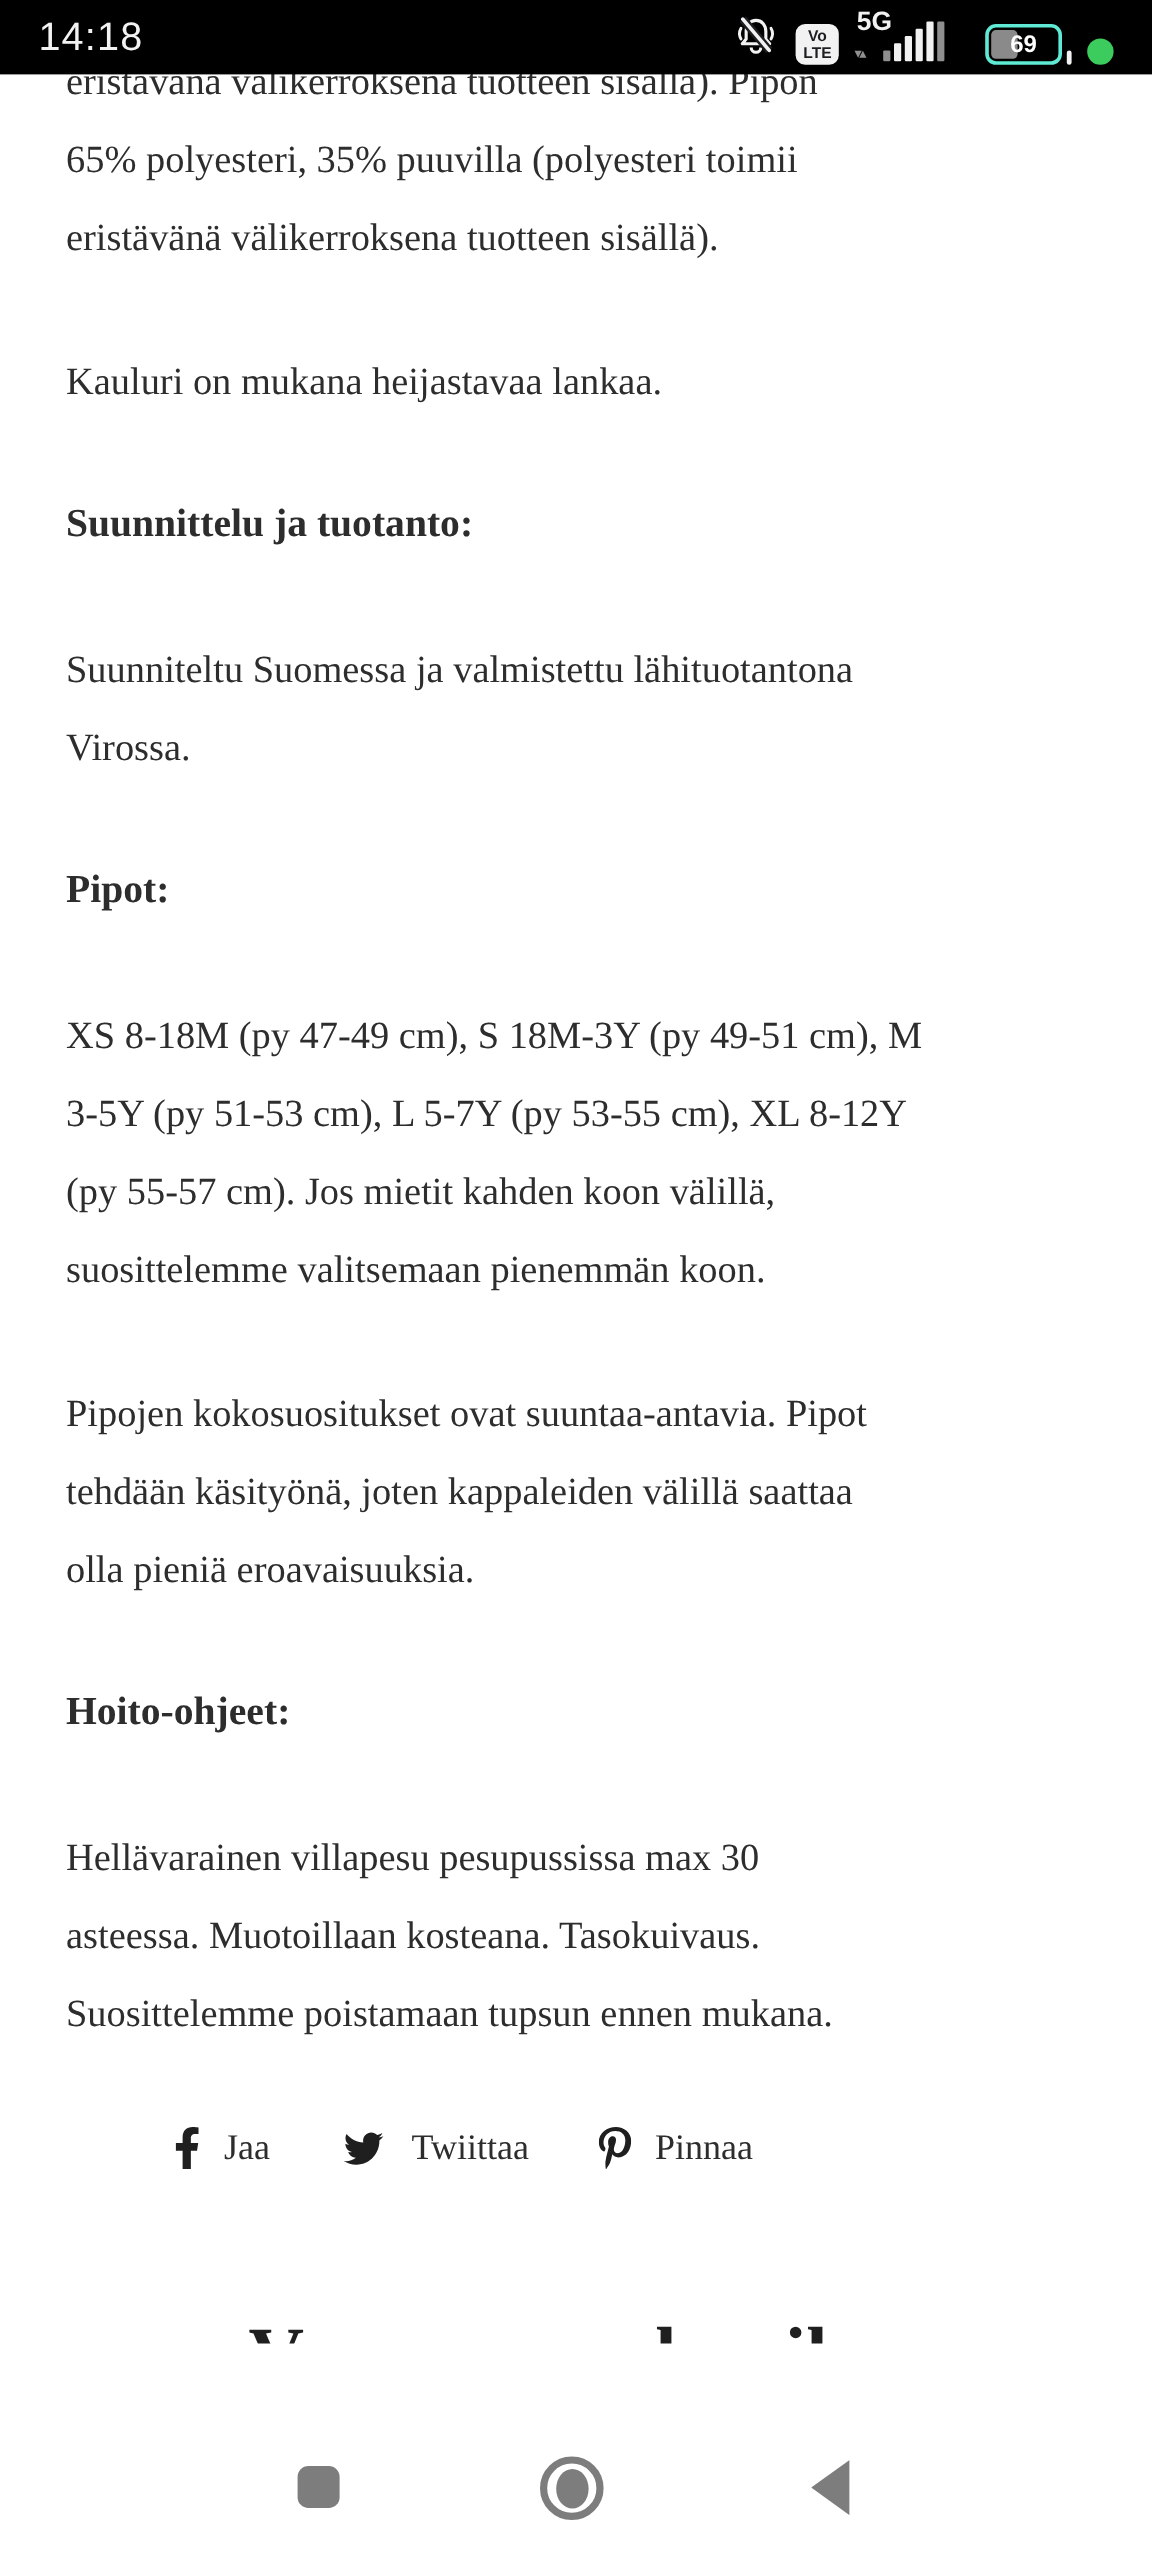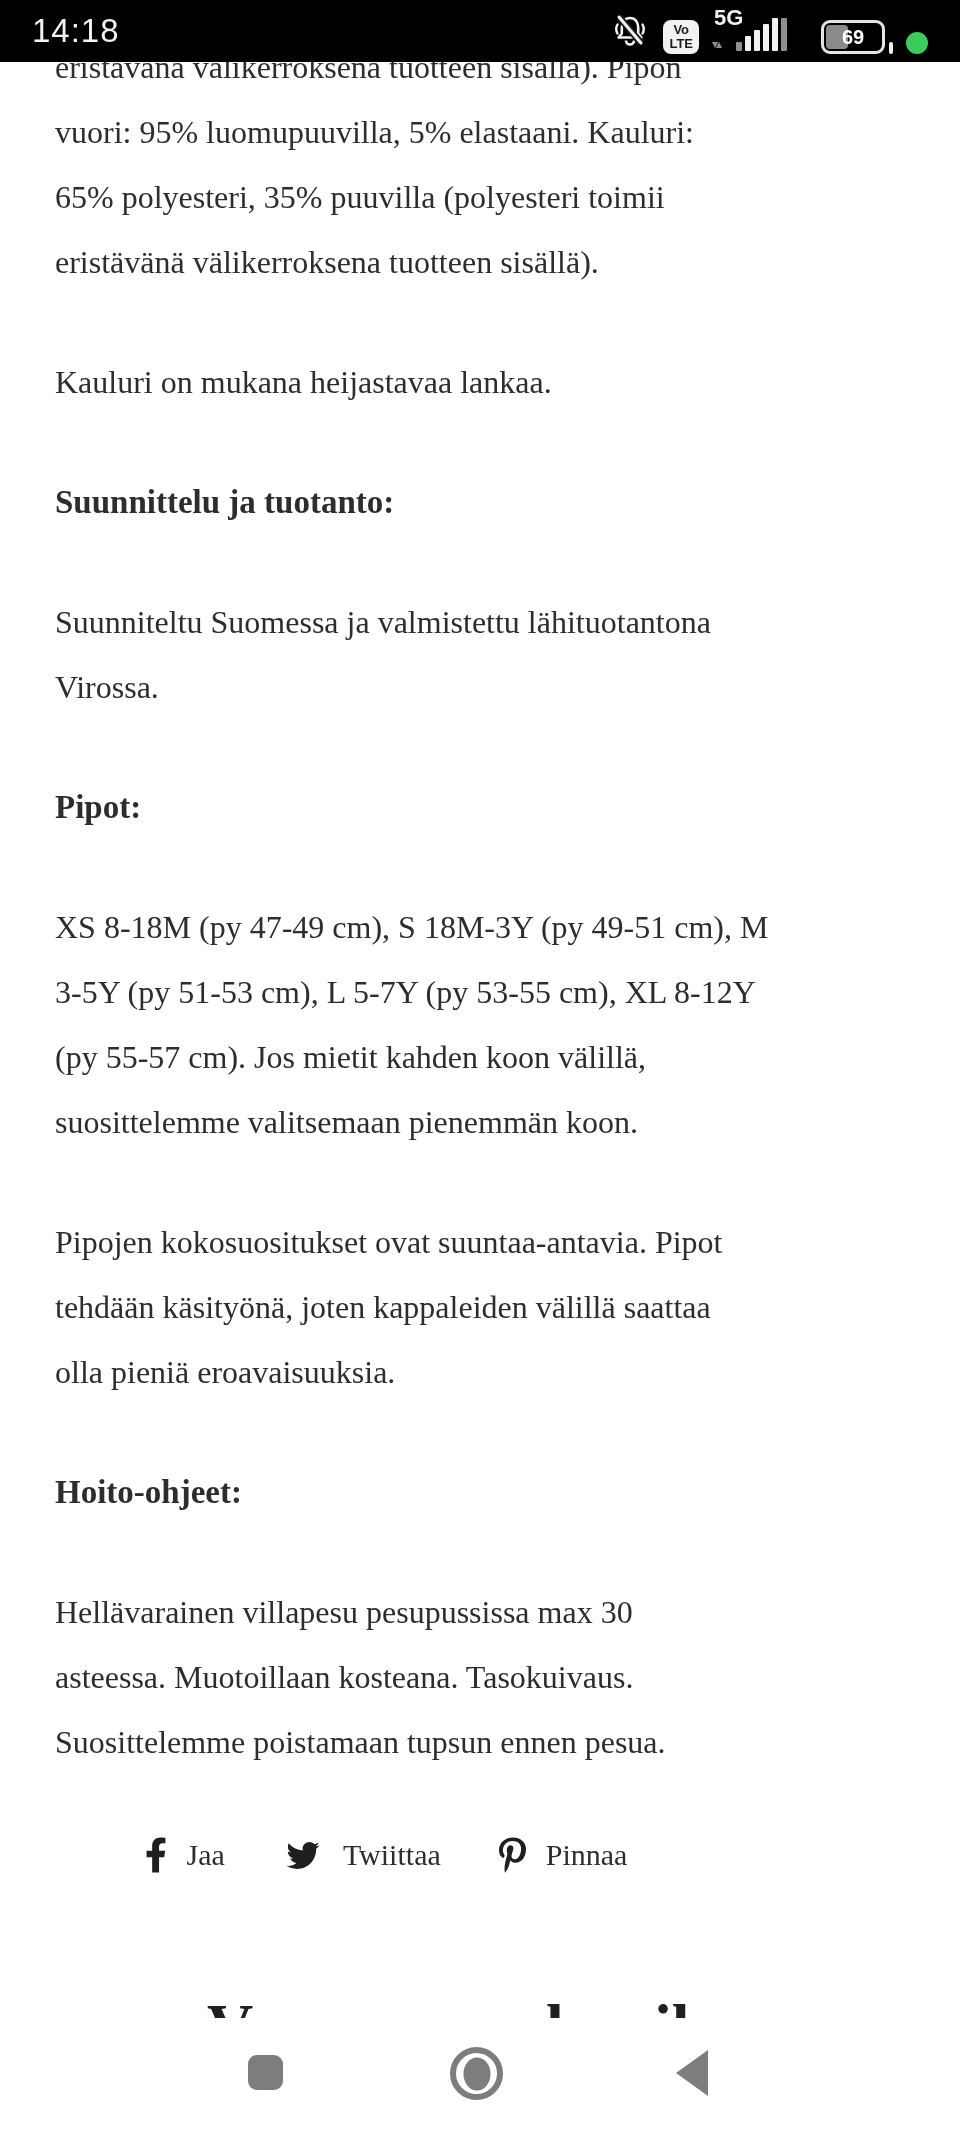--- a/index.html
+++ b/index.html
@@ -20,21 +20,21 @@
   .volte-badge{
     background:#f2f2f2;color:#1d1e21;border-radius:8px;padding:3px 6px;
     font-size:13px;font-weight:700;line-height:14px;text-align:center;
   }
   .signal{position:relative;width:96px;height:46px;}
   .signal .fiveg{position:absolute;top:-3px;left:2px;font-size:22px;font-weight:700;}
   .signal .arrows{position:absolute;bottom:3px;left:0;font-size:12px;color:#8f8f8f;letter-spacing:-2px;}
   .signal .bars{position:absolute;bottom:3px;left:24px;display:flex;align-items:flex-end;gap:3px;}
   .signal .bars i{display:block;width:6px;border-radius:1px;background:#f2f2f2;}
   .signal .bars i.dim{background:#8f8f8f;}
-  .battery{position:relative;width:58px;height:28px;border:3px solid #e5e5e5;border-radius:9px;text-decoration:underline;}
+  .battery{position:relative;width:58px;height:28px;border:3px solid #5eead4;border-radius:9px;text-decoration:underline;}
   .battery .fill{position:absolute;left:2px;top:2px;bottom:2px;width:38%;background:#8a8a8a;border-radius:4px;}
   .battery .pct{position:absolute;inset:0;display:flex;align-items:center;justify-content:center;
     font-size:20px;font-weight:600;color:#ffffff;}
   .battery-nub{width:4px;height:12px;background:#f2f2f2;border-radius:2px;margin-left:-9px;}
   .green-dot{width:22px;height:22px;border-radius:50%;background:#3ccc5e;}
   
   .content{position:absolute;top:0;left:0;width:772px;box-sizing:border-box;padding:0 55px;}
   .para{font-size:32px;line-height:65px;margin:0 0 55px 0;}
   .para div{white-space:nowrap;}
   .para.first{margin-top:35px;}
@@ -101,21 +101,20 @@
     </span>
     <span class="battery-nub"></span>
     <span class="green-dot"></span>
   </div>
 </div>
 
 <div class="content">
 
   <div class="para first">
       <div>eristävänä välikerroksena tuotteen sisällä). Pipon</div>
-      <div>vuori: 95% luomupuuvilla, 5% elastaani. Kauluri:</div>
       <div>65% polyesteri, 35% puuvilla (polyesteri toimii</div>
       <div>eristävänä välikerroksena tuotteen sisällä).</div>
     </div>
 
   <div class="para">
       <div>Kauluri on mukana heijastavaa lankaa.</div>
     </div>
 
   <div class="heading">Suunnittelu ja tuotanto:</div>
 
@@ -137,21 +136,21 @@
       <div>Pipojen kokosuositukset ovat suuntaa-antavia. Pipot</div>
       <div>tehdään käsityönä, joten kappaleiden välillä saattaa</div>
       <div>olla pieniä eroavaisuuksia.</div>
     </div>
 
   <div class="heading">Hoito-ohjeet:</div>
 
   <div class="para">
       <div>Hellävarainen villapesu pesupussissa max 30</div>
       <div>asteessa. Muotoillaan kosteana. Tasokuivaus.</div>
-      <div>Suosittelemme poistamaan tupsun ennen pesua.</div>
+      <div>Suosittelemme poistamaan tupsun ennen mukana.</div>
     </div>
 
   <div class="share-row">
     <div class="share-item">
       <span>
         <svg width="22" height="36" viewBox="0 0 320 512">
             <path d="M279.14 288l14.22-92.66h-88.91v-60.13c0-25.35 12.42-50.06 52.24-50.06h40.42V6.26S260.43 0 225.36 0c-73.22 0-121.08 44.38-121.08 124.72v70.62H22.89V288h81.39v224h100.17V288z"></path>
           </svg>
       </span>
       <span class="share-label">Jaa</span>

